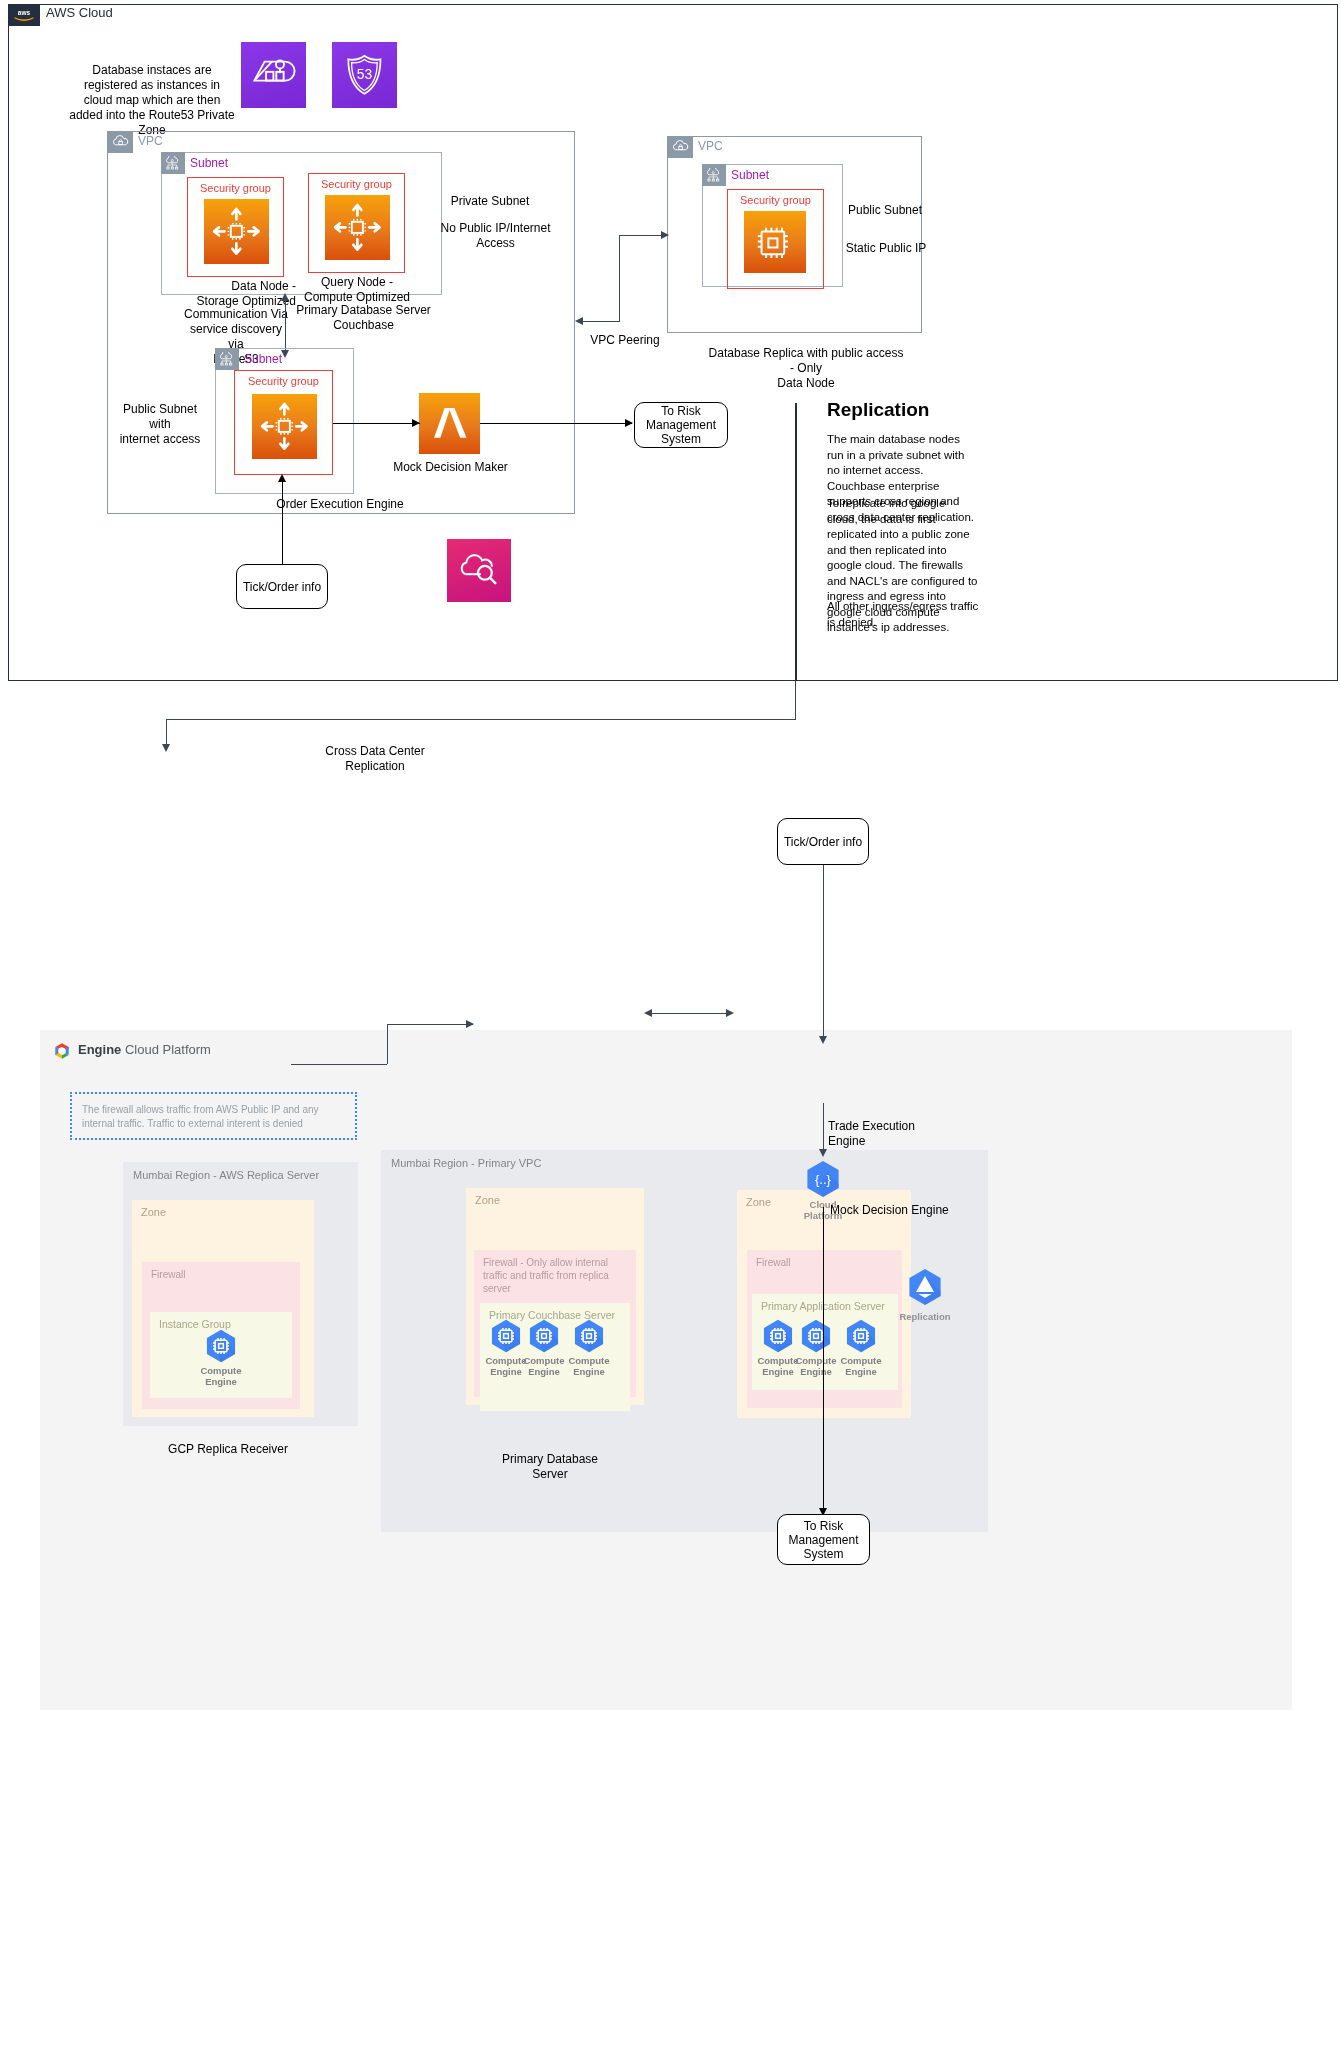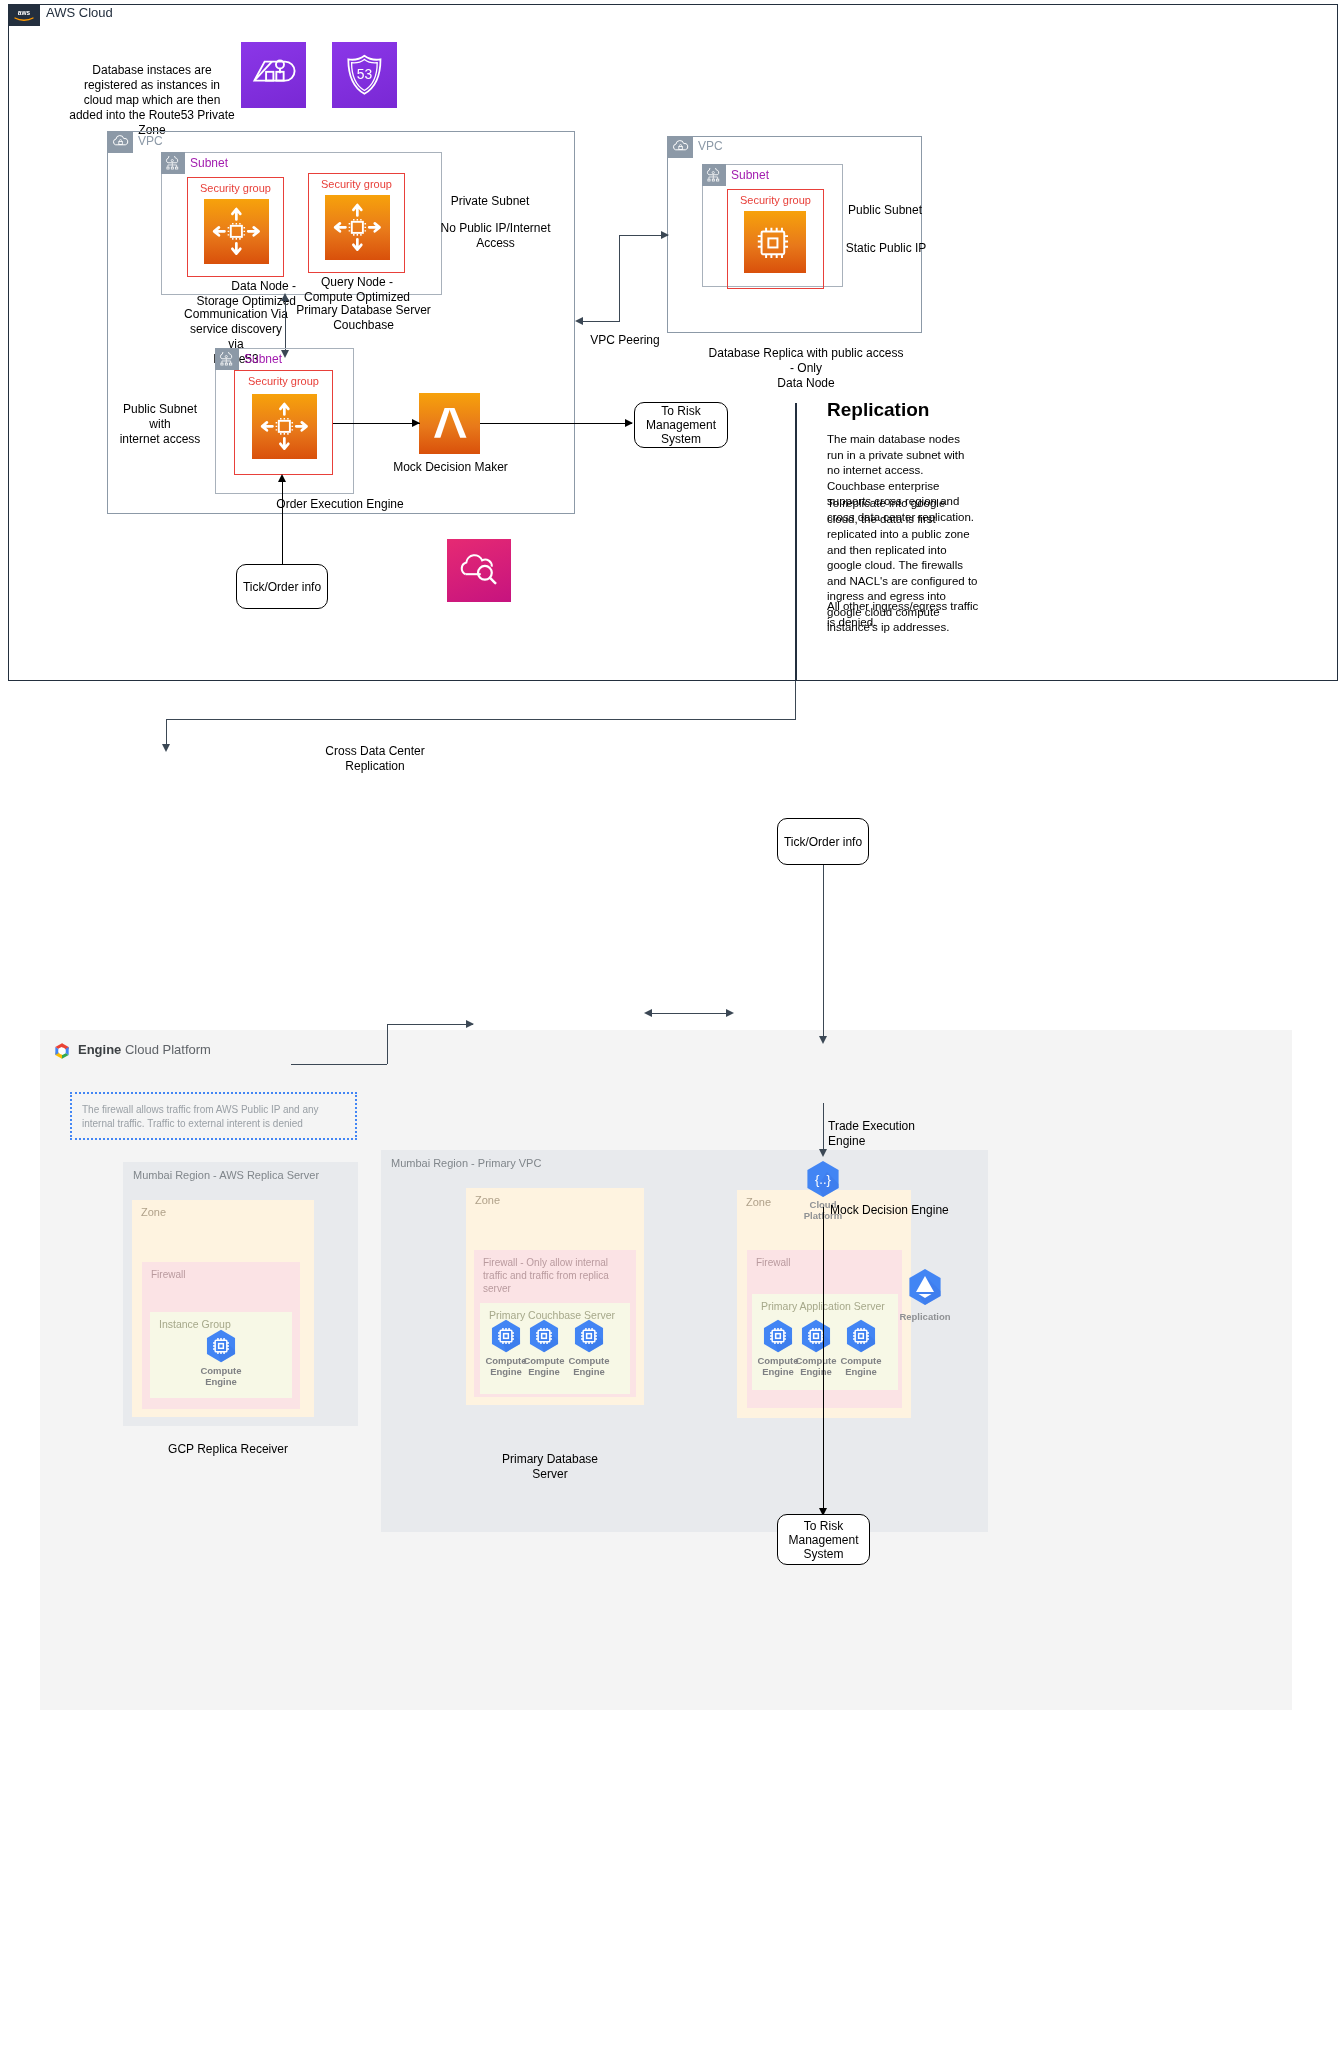--- a/index.html
+++ b/index.html
@@ -420,21 +420,21 @@
 <div class="abs gcp-region" style="left:381px; top:1150px; width:607px; height:382px;">
   <div class="gcp-region-label">Mumbai Region - Primary VPC</div>
 </div>
 
 <div class="abs gcp-zone" style="left:466px; top:1188px; width:178px; height:217px;">
   <div class="gcp-zone-label">Zone</div>
 </div>
 <div class="abs gcp-fw" style="left:474px; top:1250px; width:162px; height:147px;">
   <div class="gcp-fw-label" style="width:146px;">Firewall - Only allow internal traffic and traffic from replica server</div>
 </div>
-<div class="abs gcp-ig" style="left:480px; top:1303px; width:150px; height:91px;text-align:center;">
+<div class="abs gcp-ig" style="left:480px; top:1303px; width:150px; height:108px;text-align:center;">
   <div class="gcp-ig-label">Primary Couchbase Server</div>
 </div>
 <div class="ce-item" style="left:483px; top:1318px;">
   <div class="hexi">
     <svg viewBox="0 0 40 40" aria-hidden="true">
       <path d="M20 2 L35.6 11 L35.6 29 L20 38 L4.4 29 L4.4 11 Z" fill="#4285f4"></path>
       <path d="M20 38 L35.6 29 L35.6 25 L24 14 L16 26 Z" fill="#3b78e7" opacity="0.55"></path>
       <g fill="none" stroke="#fff" stroke-width="1.7">
         <rect x="13.5" y="13.5" width="13" height="13" rx="1.2"></rect>
         <rect x="17.4" y="17.4" width="5.2" height="5.2"></rect>

